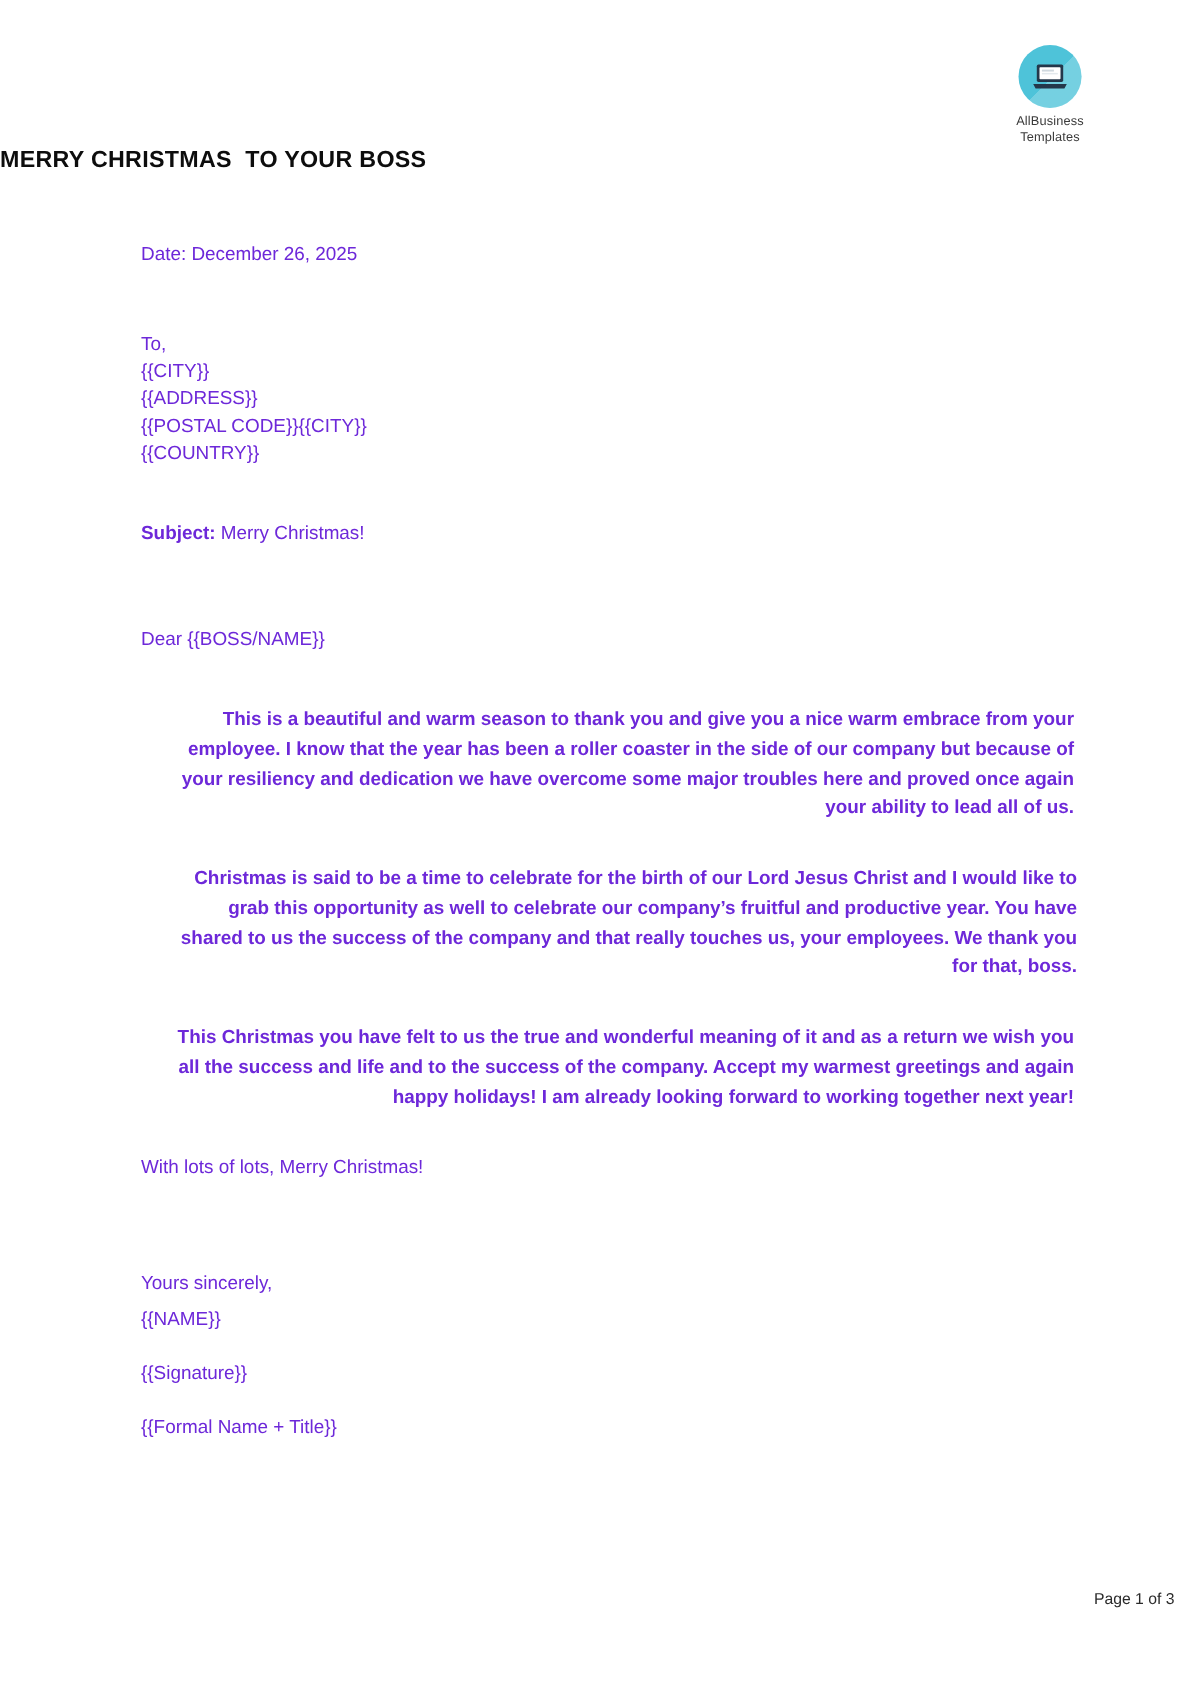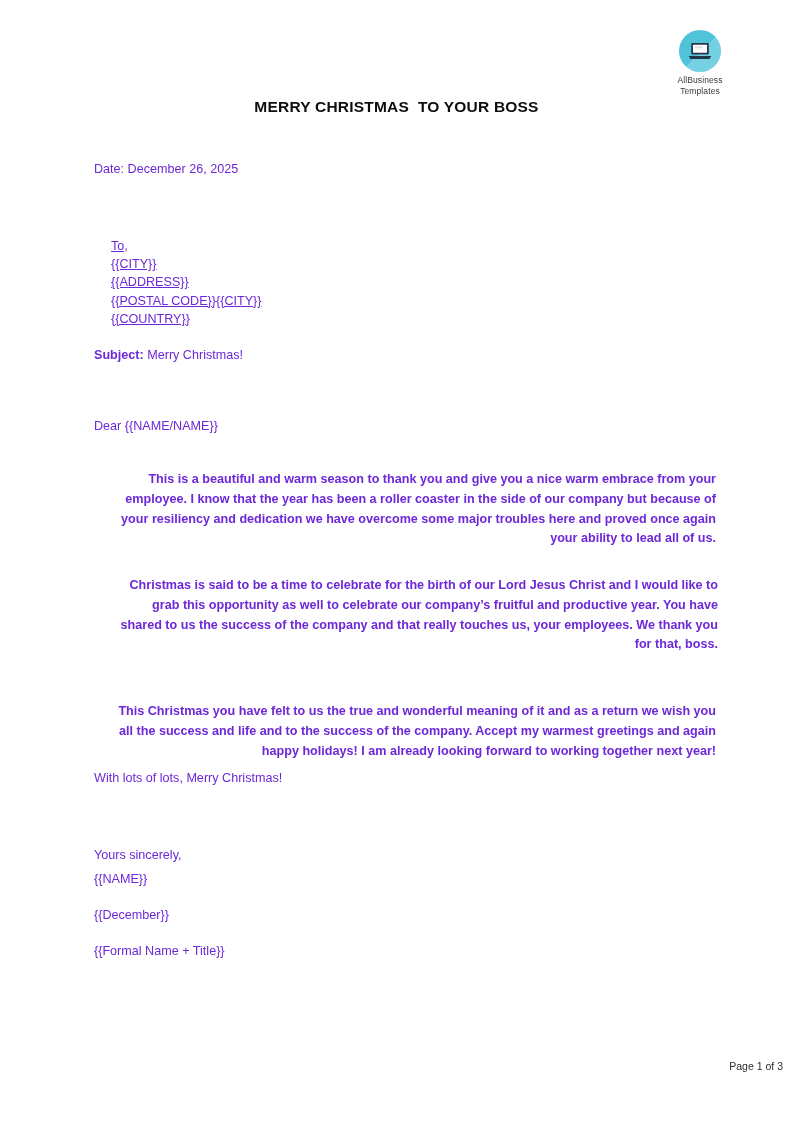--- a/index.html
+++ b/index.html
@@ -58,21 +58,20 @@
     color: #3a3a3a;
     letter-spacing: 0.1px;
   }
 
   
   .doc-title {
     position: absolute;
     top: 98px;
     left: 0;
     width: 793px;
-    text-align: center;
     font-size: 15.5px;
     font-weight: bold;
     letter-spacing: 0.2px;
     color: #0d0d0d;
     white-space: pre;
   }
 
   
   .content {
     position: absolute;
@@ -80,26 +79,25 @@
     top: 160px;
     width: 606px;
     font-size: 12.6px;
     line-height: 19.8px;
     color: #6d28d9;
   }
 
   .line-date { margin: 0; }
 
   .addr-block {
-    margin: 17px;
+    margin: 0;
     padding: 0;
     position: absolute;
     top: 60px;
     left: 0;
-    text-decoration: underline;
   }
   .addr-block div { line-height: 18.2px; }
 
   .subject-line {
     position: absolute;
     top: 186px;
     left: 0;
   }
   .subject-line .lbl { font-weight: bold; }
 
@@ -112,21 +110,21 @@
   .para {
     position: absolute;
     left: 16px;
     margin: 0;
     text-align: right;
     width: 606px;
     font-weight: bold;
   }
   .para-1 { top: 310px; }
   .para-2 { top: 416px; width: 608px; }
-  .para-3 { top: 522px; width: 606px; margin-top: 20px; }
+  .para-3 { top: 522px; width: 606px; }
 
   .closing-love { position: absolute; top: 609px; left: 0; }
   .sign-off     { position: absolute; top: 686px; left: 0; }
   .sign-name    { position: absolute; top: 710px; left: 0; }
   .sign-sig     { position: absolute; top: 746px; left: 0; }
   .sign-formal  { position: absolute; top: 782px; left: 0; }
 
   
   .footer {
     position: absolute;
@@ -172,30 +170,30 @@
       <div>{{ADDRESS}}</div>
       <div>{{POSTAL CODE}}{{CITY}}</div>
       <div>{{COUNTRY}}</div>
     </div>
 
     <div class="subject-line">
       <span class="lbl">Subject:</span>
       <span>Merry Christmas!</span>
     </div>
 
-    <div class="salutation">Dear {{NAME/NAME}}</div>
+    <div class="salutation">Dear {{BOSS/NAME}}</div>
 
     <p class="para para-1">This is a beautiful and warm season to thank you and give you a nice warm embrace from your employee. I know that the year has been a roller coaster in the side of our company but because of your resiliency and dedication we have overcome some major troubles here and proved once again your ability to lead all of us.</p>
     <p class="para para-2">Christmas is said to be a time to celebrate for the birth of our Lord Jesus Christ and I would like to grab this opportunity as well to celebrate our company’s fruitful and productive year. You have shared to us the success of the company and that really touches us, your employees. We thank you for that, boss.</p>
     <p class="para para-3">This Christmas you have felt to us the true and wonderful meaning of it and as a return we wish you all the success and life and to the success of the company. Accept my warmest greetings and again happy holidays! I am already looking forward to working together next year!</p>
 
     <div class="closing-love">With lots of lots, Merry Christmas!</div>
 
     <div class="sign-off">Yours sincerely,</div>
     <div class="sign-name">{{NAME}}</div>
-    <div class="sign-sig">{{December}}</div>
+    <div class="sign-sig">{{Signature}}</div>
     <div class="sign-formal">{{Formal Name + Title}}</div>
 
   </div>
 
   <div class="footer">Page 1 of 3</div>
 
 </div>
 
 </body></html>

